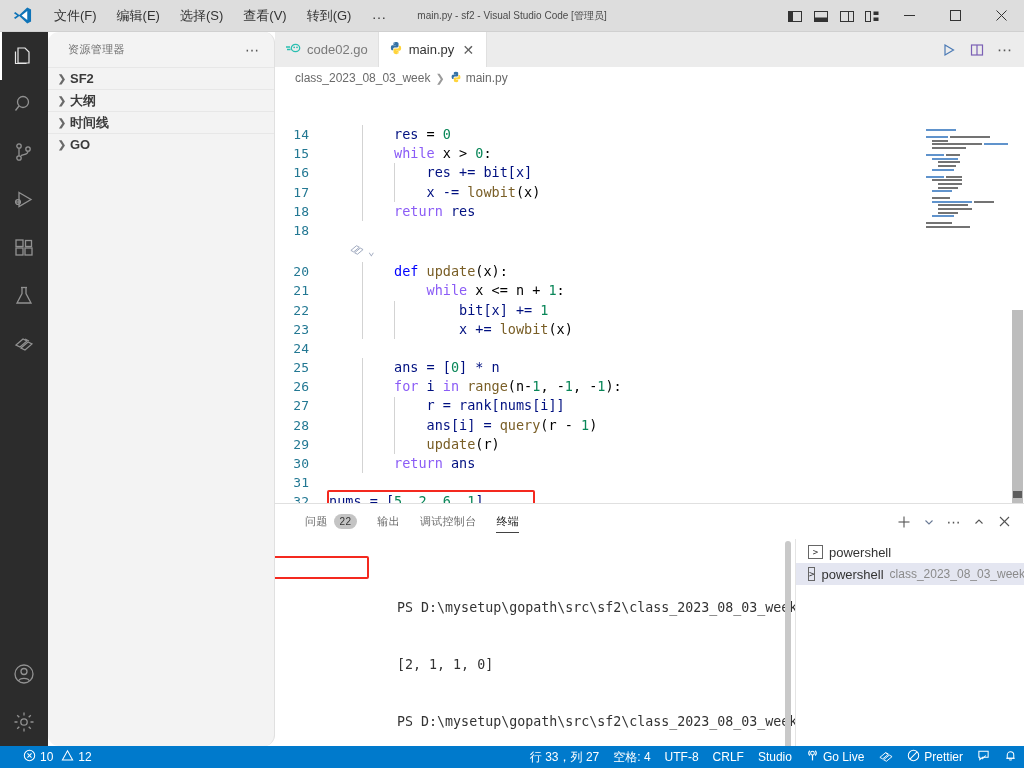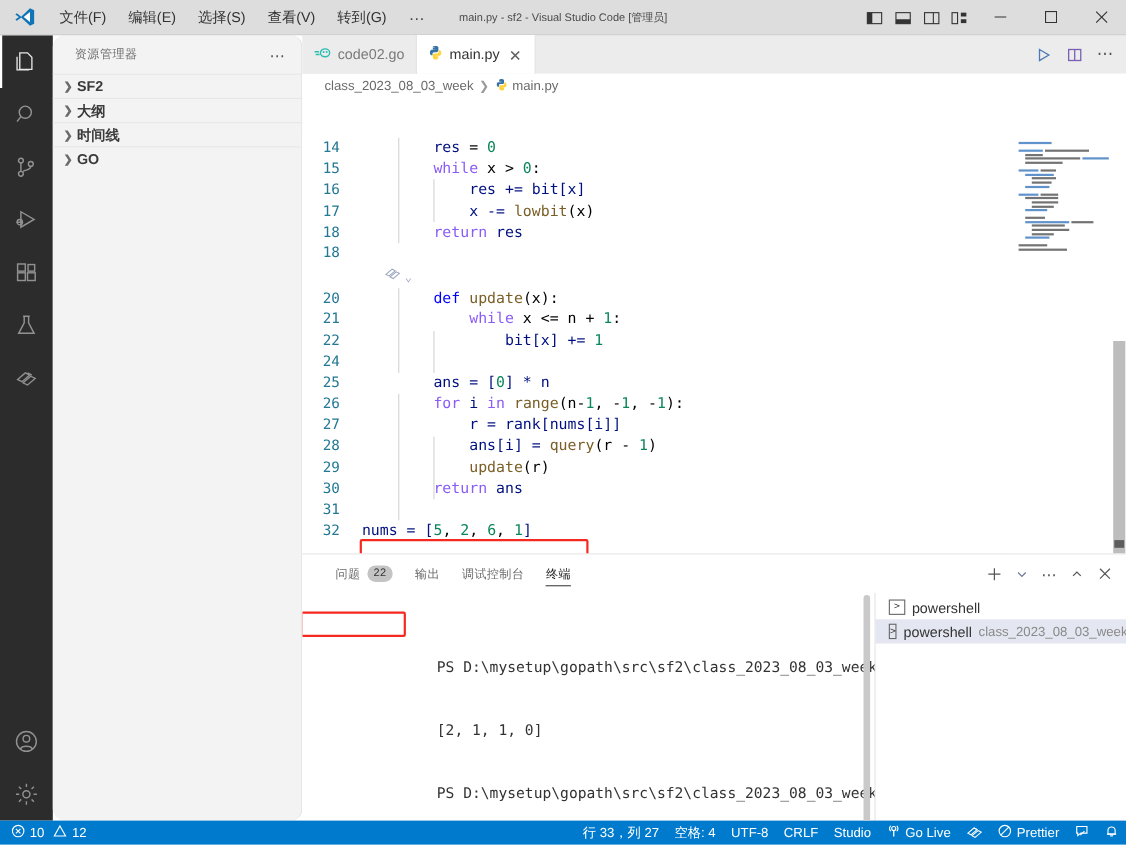--- a/index.html
+++ b/index.html
@@ -175,21 +175,21 @@
     align-items: center; justify-content: center; color: #333; font-family: "DejaVu Sans Mono", monospace;
   }
 
   
   .statusbar {
     height: 22px; flex: 0 0 22px; background: #007acc; display: flex; align-items: center;
     color: #ffffff; font-size: 12px;
   }
   .sb-item { padding: 0 7px; height: 22px; display: flex; align-items: center; gap: 4px; cursor: pointer; white-space: nowrap; }
   .sb-right { margin-left: auto; display: flex; align-items: center; }
-  .sb-left { display: flex; align-items: flex-start; padding-left: 3px; }
+  .sb-left { display: flex; align-items: flex-start; padding-left: 16px; }
 </style>
 </head>
 <body>
 
 <div class="app">
 
   <div class="titlebar">
     <div class="vs-logo">
       <svg width="19" height="19" viewBox="0 0 100 100">
         <path d="M75 8 L95 18 L95 82 L75 92 L33 52 L12 68 L5 62 L22 50 L5 38 L12 32 L33 48 Z" fill="#0f74b8"></path>
@@ -411,20 +411,21 @@
               <div class="codelens">
                 <span><svg width="15" height="14" viewBox="0 0 16 14" fill="none" stroke="#9aa4bb" stroke-width="1">
                     <path d="M2 8.5 l6 -5 l3 1.6 l-6 5 z"></path>
                     <path d="M6 11 l6 -5 l3 1.6 l-6 5 z"></path>
                   </svg></span>
                 <span style="color:#9aa4bb;font-size:11px;">⌄</span>
               </div>
               <div class="cline"><div class="gutter">20</div><div class="ctext"><span class="op">        </span><span class="k">def</span><span class="op"> </span><span class="fn">update</span><span class="op">(x):</span></div></div>
               <div class="cline"><div class="gutter">21</div><div class="ctext"><span class="op">            </span><span class="kc">while</span><span class="op"> x &lt;= n + </span><span class="nu">1</span><span class="op">:</span></div></div>
               <div class="cline"><div class="gutter">22</div><div class="ctext"><span class="op">                </span><span class="va">bit[x] += </span><span class="nu">1</span></div></div>
+              <div class="cline"><div class="gutter">23</div><div class="ctext"><span class="op">                </span><span class="va">x += </span><span class="fn">lowbit</span><span class="op">(x)</span></div></div>
               <div class="cline"><div class="gutter">24</div><div class="ctext"></div></div>
               <div class="cline"><div class="gutter">25</div><div class="ctext"><span class="op">        </span><span class="va">ans = [</span><span class="nu">0</span><span class="va">] * n</span></div></div>
               <div class="cline"><div class="gutter">26</div><div class="ctext"><span class="op">        </span><span class="kc">for</span><span class="va"> i </span><span class="kc">in</span><span class="op"> </span><span class="fn">range</span><span class="op">(n-</span><span class="nu">1</span><span class="op">, -</span><span class="nu">1</span><span class="op">, -</span><span class="nu">1</span><span class="op">):</span></div></div>
               <div class="cline"><div class="gutter">27</div><div class="ctext"><span class="op">            </span><span class="va">r = rank[nums[i]]</span></div></div>
               <div class="cline"><div class="gutter">28</div><div class="ctext"><span class="op">            </span><span class="va">ans[i] = </span><span class="fn">query</span><span class="op">(r - </span><span class="nu">1</span><span class="op">)</span></div></div>
               <div class="cline"><div class="gutter">29</div><div class="ctext"><span class="op">            </span><span class="fn">update</span><span class="op">(r)</span></div></div>
               <div class="cline"><div class="gutter">30</div><div class="ctext"><span class="op">        </span><span class="kc">return</span><span class="va"> ans</span></div></div>
               <div class="cline"><div class="gutter">31</div><div class="ctext"></div></div>
               <div class="cline"><div class="gutter">32</div><div class="ctext"><span class="va">nums = [</span><span class="nu">5</span><span class="op">, </span><span class="nu">2</span><span class="op">, </span><span class="nu">6</span><span class="op">, </span><span class="nu">1</span><span class="va">]</span></div></div>
               <div class="ind-guide" style="left: 86.98px; top: 0px; height: 96px;"></div>

